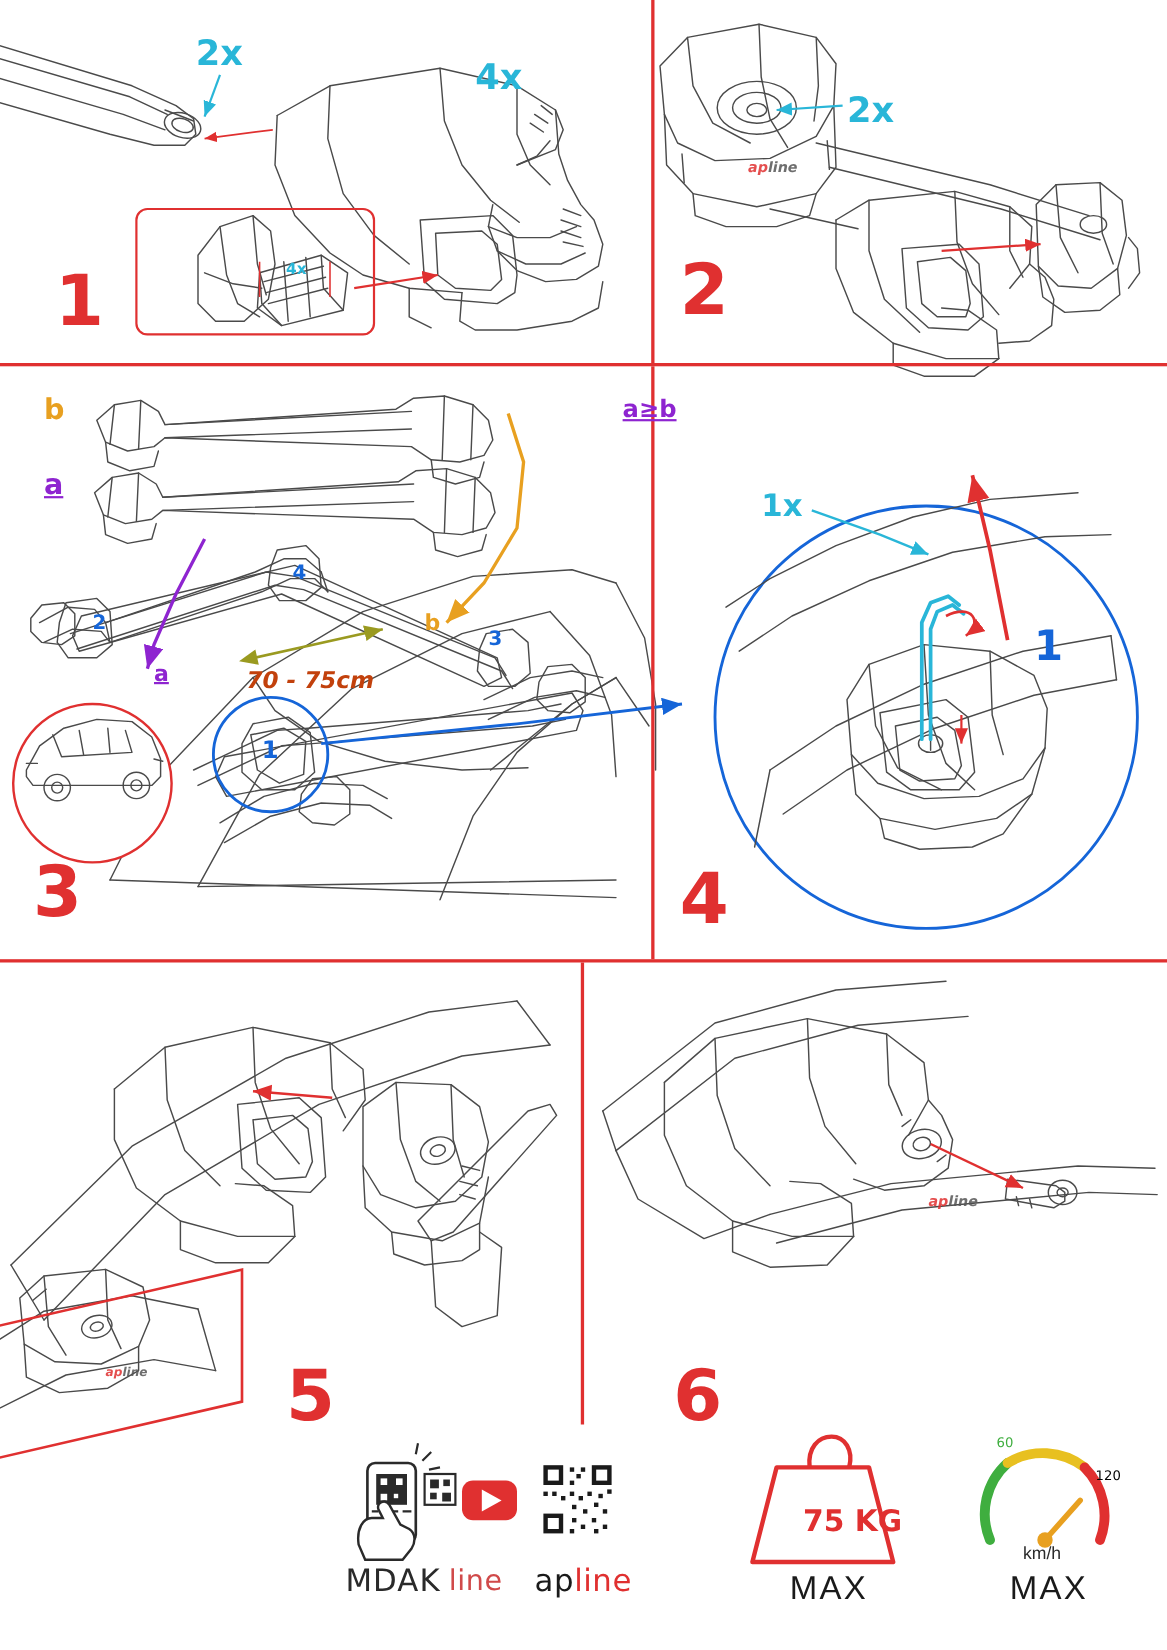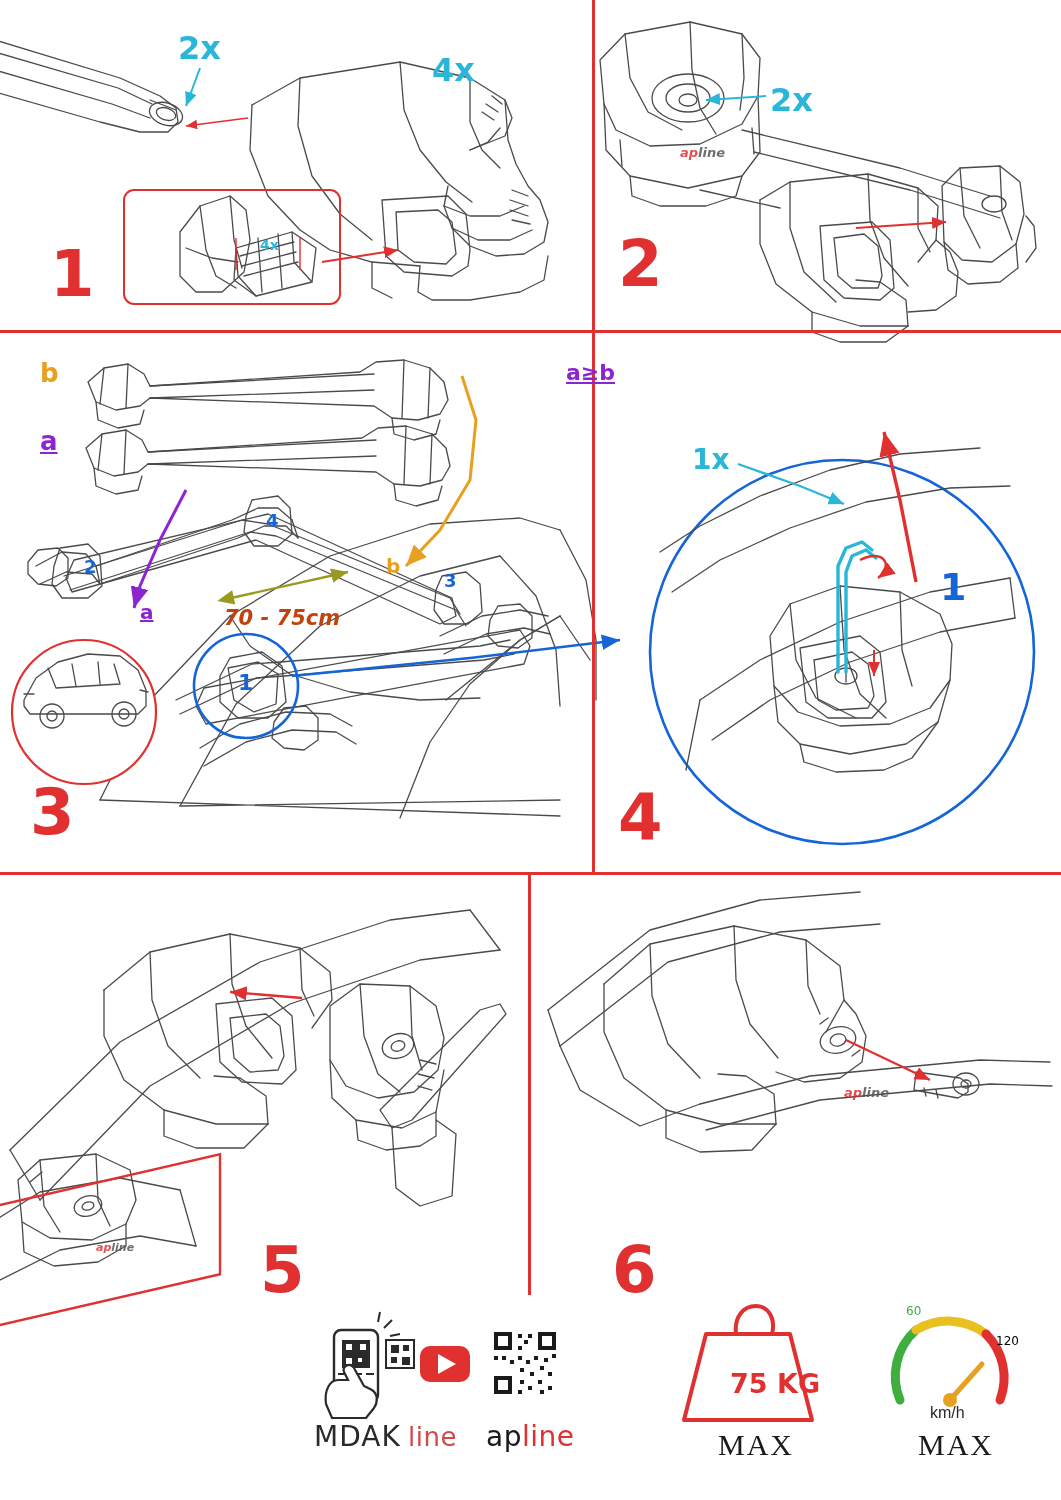--- a/index.html
+++ b/index.html
@@ -93,21 +93,21 @@
   .apline {
     position: absolute;
     font-family: "DejaVu Sans", sans-serif;
     font-size: 28px;
     letter-spacing: 0.5px;
   }
   .apline .dark { color: #1a1a1a; }
   .apline .rd { color: #e03030; }
   .maxlbl {
     position: absolute;
-    font-family: Liberation Serif, serif;
+    font-family: Liberation Sans, sans-serif;
     font-size: 30px;
     font-weight: 400;
     color: #1a1a1a;
     letter-spacing: 2px;
   }
   .weightlbl {
     position: absolute;
     font-family: "DejaVu Sans", sans-serif;
     font-size: 27px;
     font-weight: 700;

